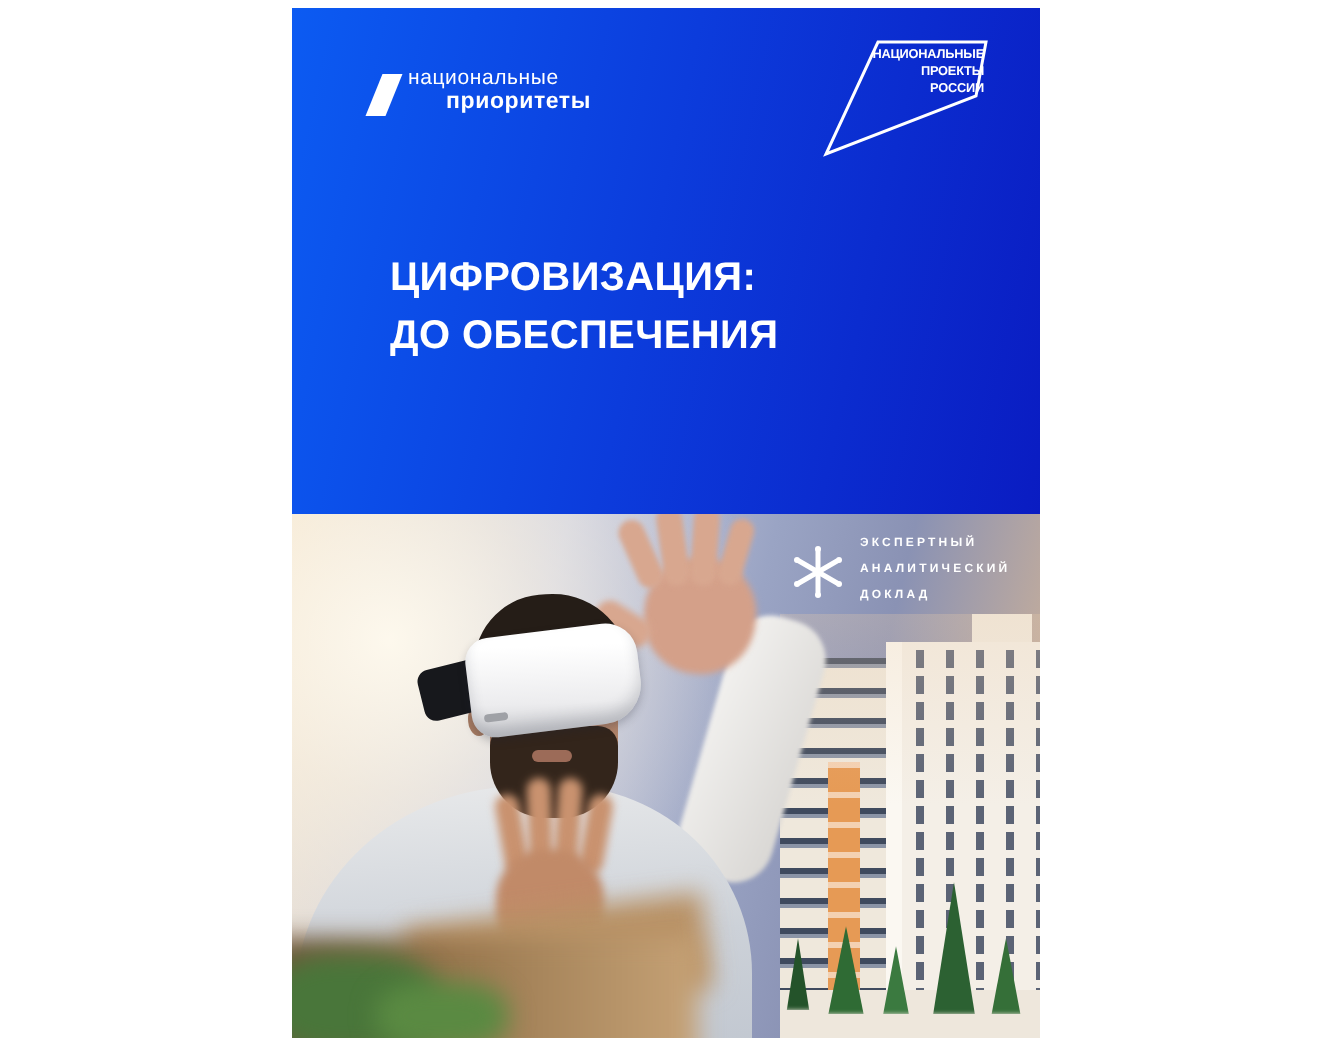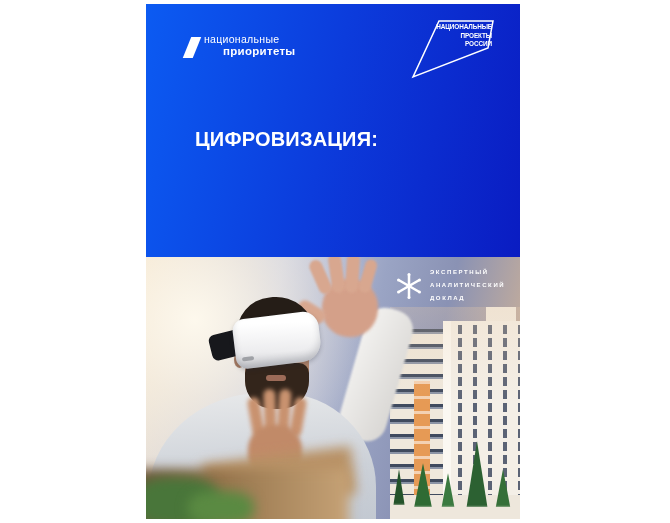--- a/index.html
+++ b/index.html
@@ -128,20 +128,21 @@
 
       <svg class="npr-logo" viewBox="0 0 92 70">
         <polygon points="34,6 88,6 83,33 8,62" fill="none" stroke="#ffffff" stroke-width="1.5"></polygon>
         <text x="87" y="14" text-anchor="end">НАЦИОНАЛЬНЫЕ</text>
         <text x="87" y="22.5" text-anchor="end">ПРОЕКТЫ</text>
         <text x="87" y="31" text-anchor="end">РОССИИ</text>
       </svg>
 
       <div class="title">
         <div>ЦИФРОВИЗАЦИЯ:</div>
+        <div>ДО ОБЕСПЕЧЕНИЯ</div>
       </div>
     </div>
 
     <div class="photo">
 
       <div class="penthouse z5"></div>
       <div class="tower-left z5">
         <div class="orange-column"></div>
       </div>
       <div class="tower-right z5">

